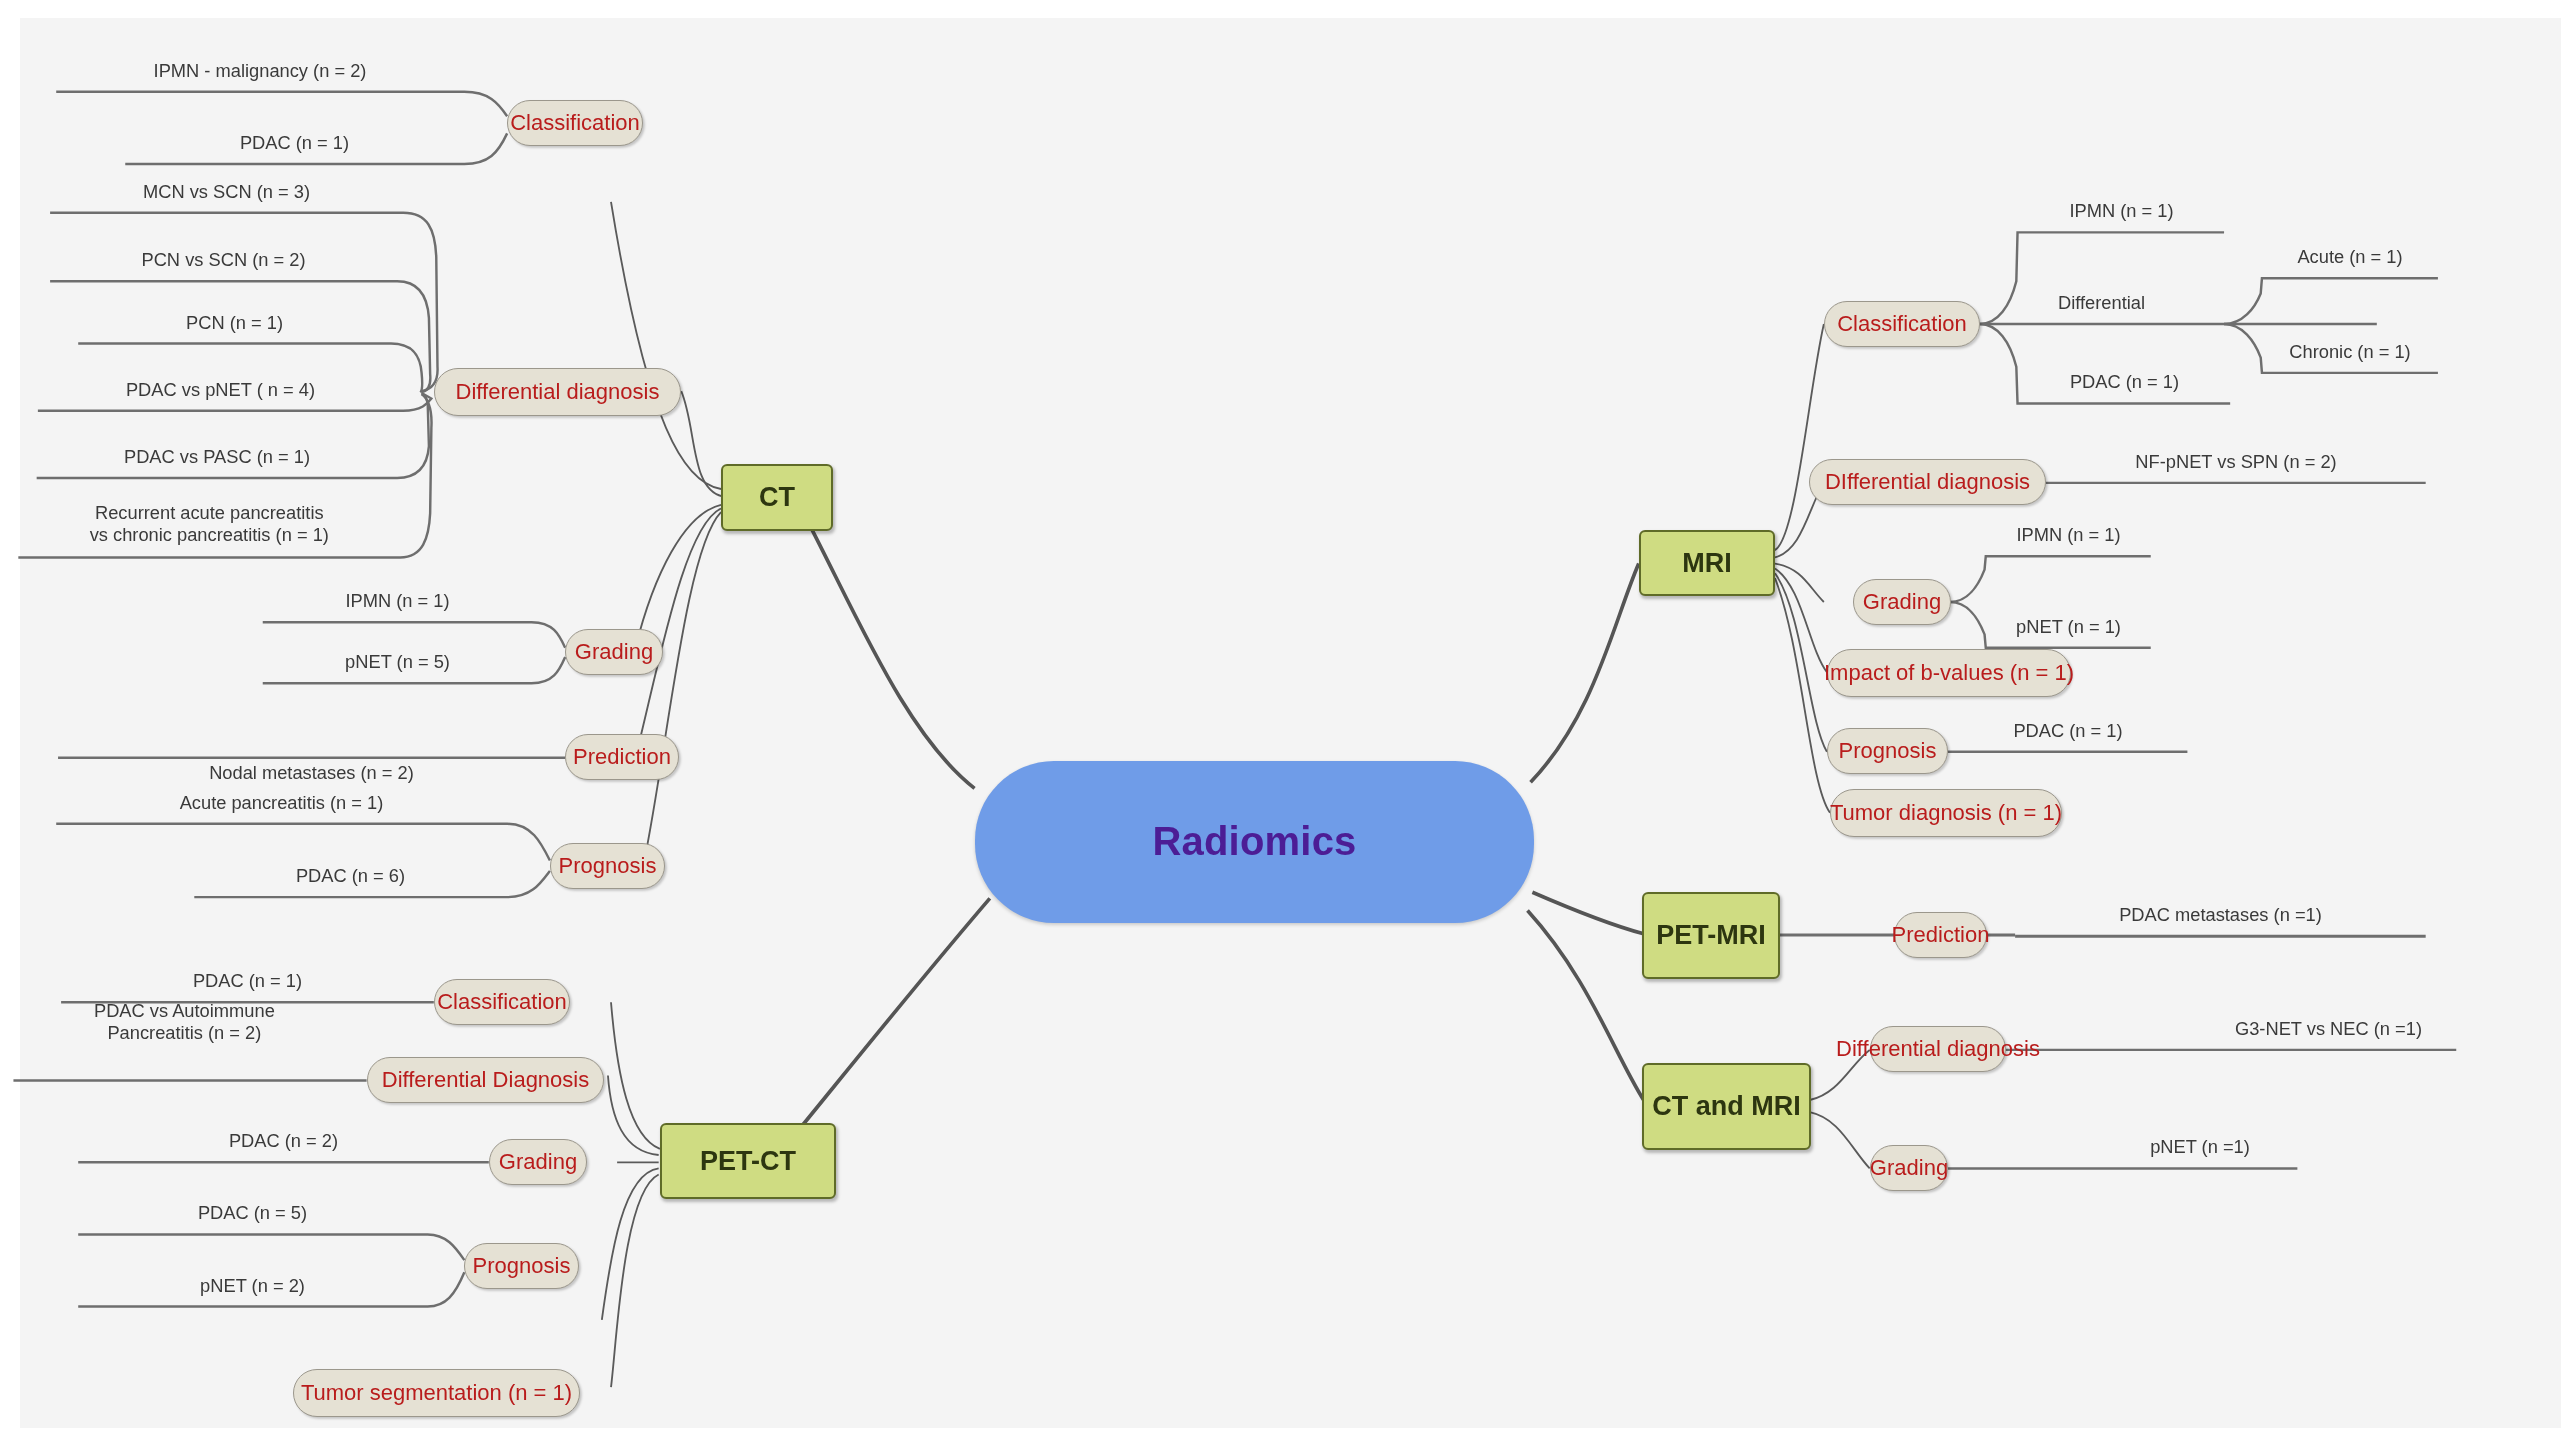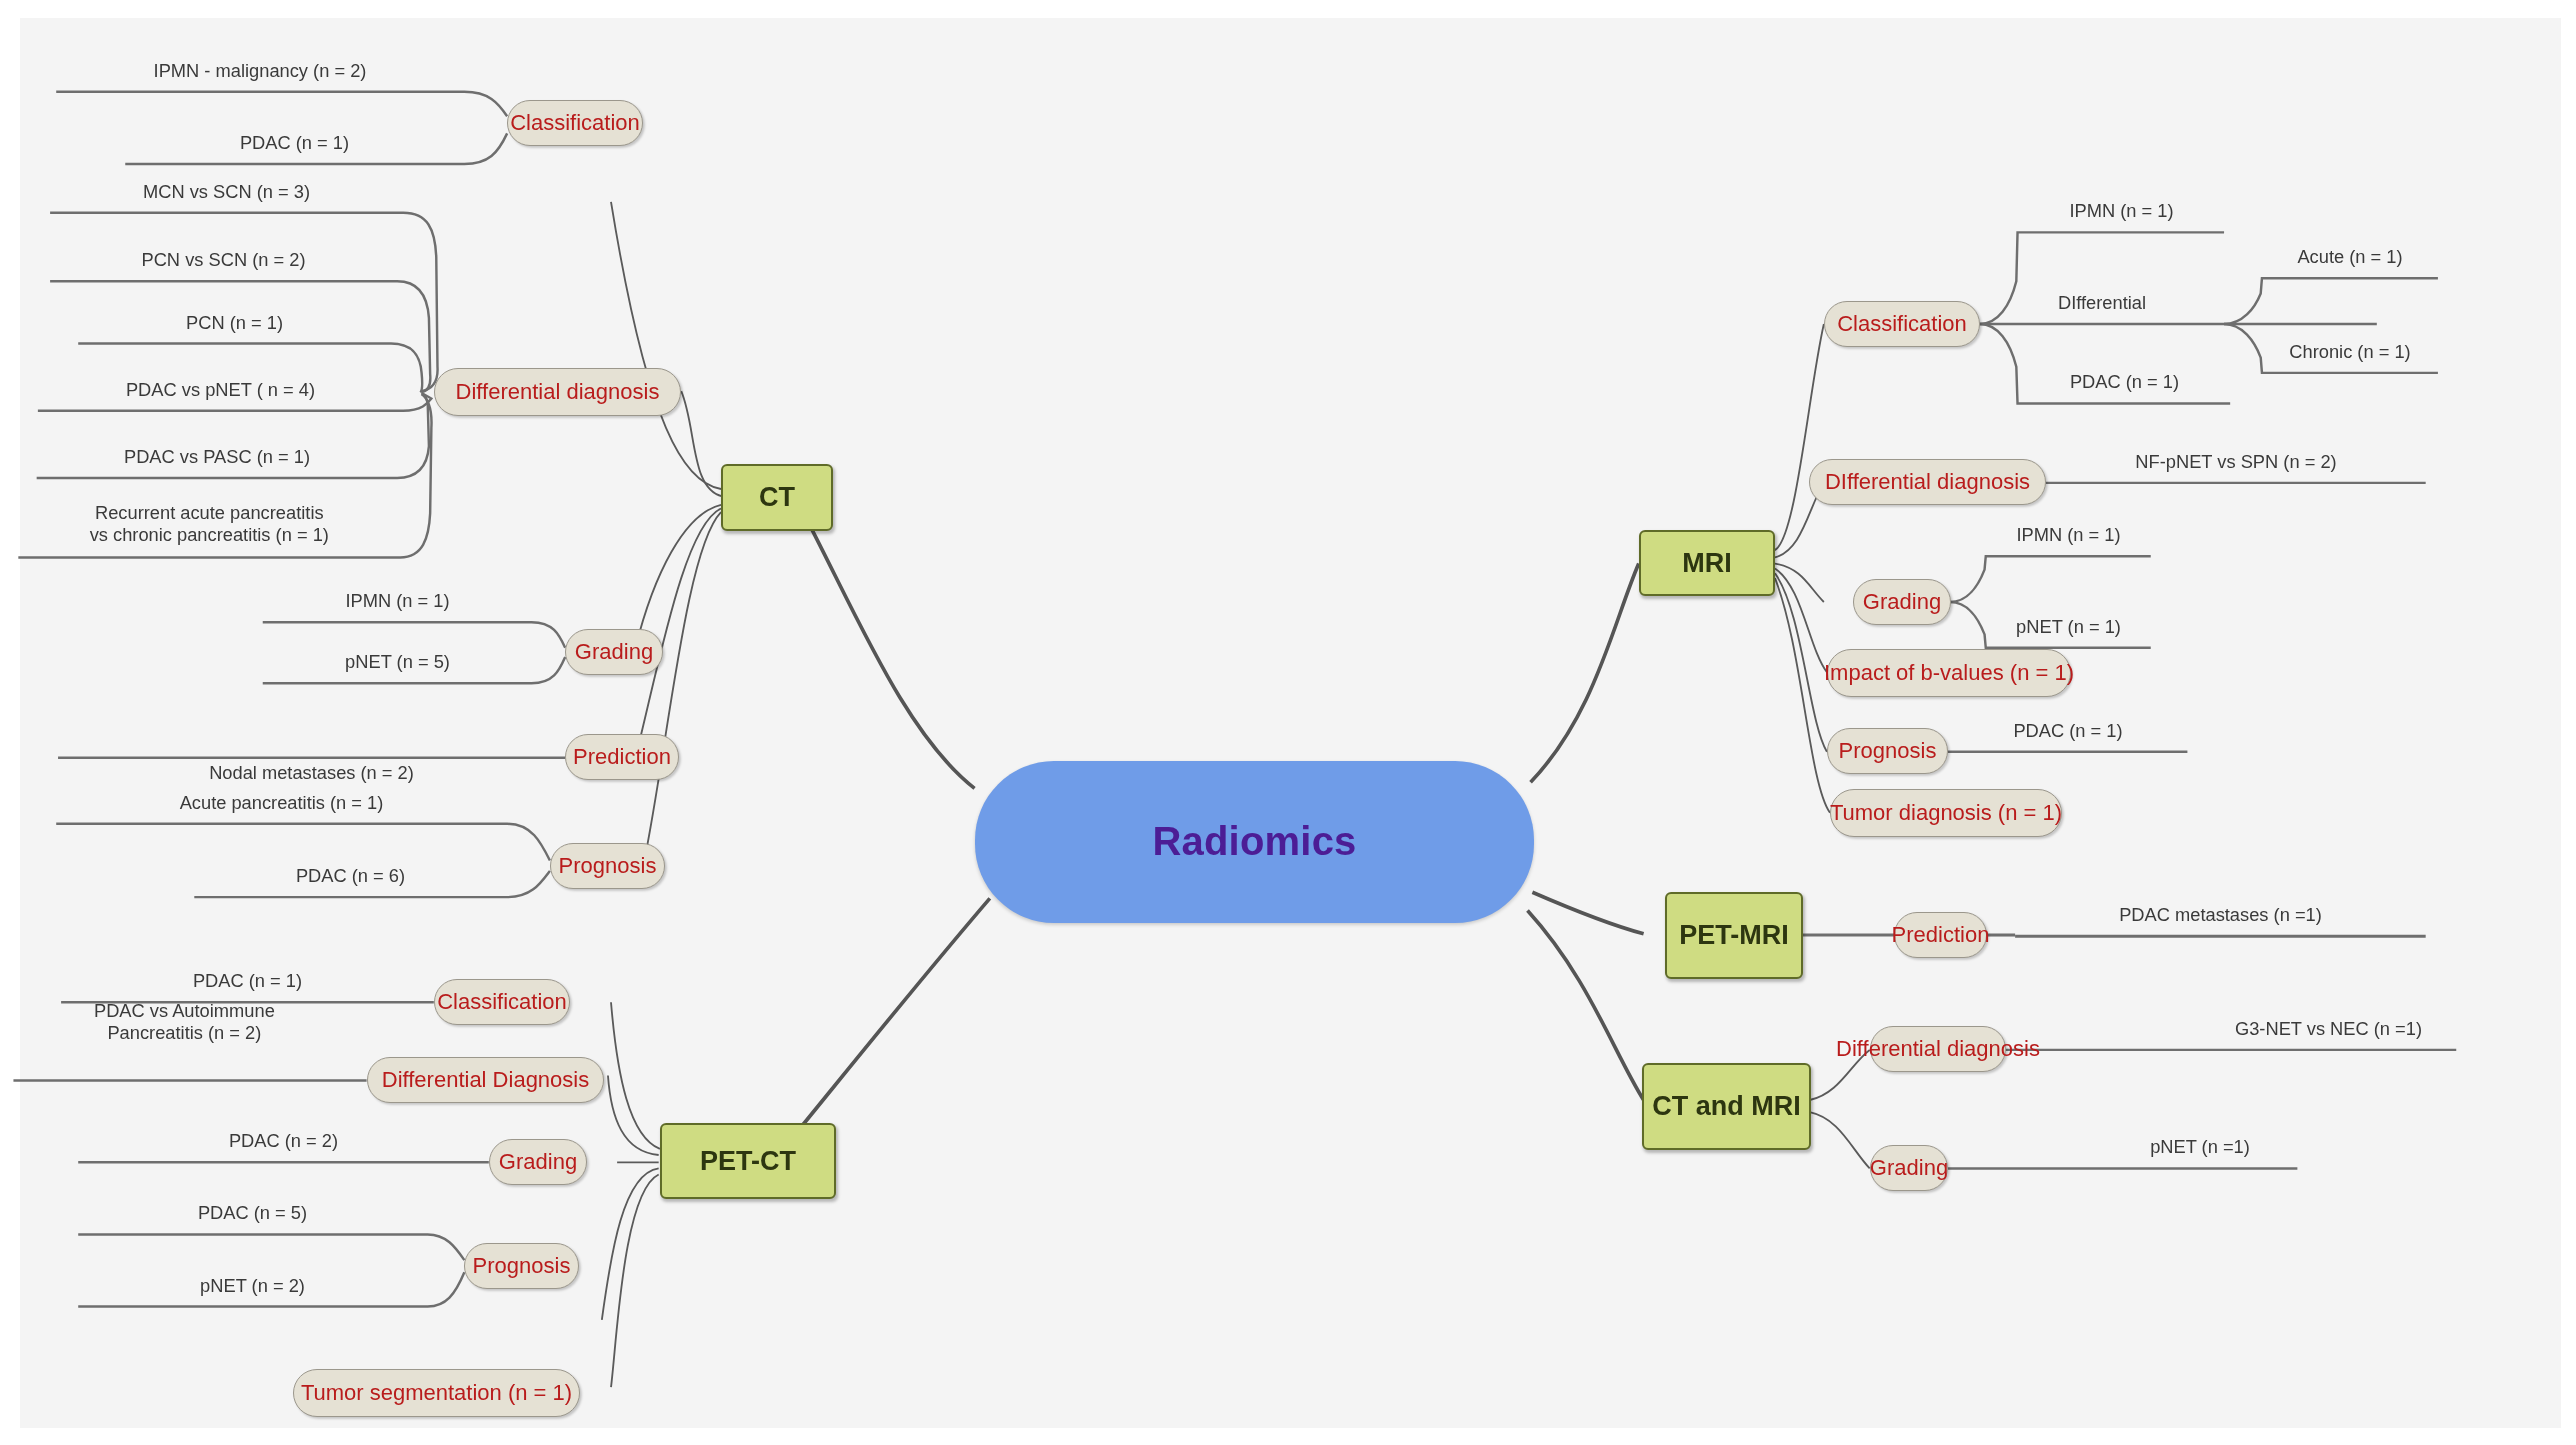--- a/index.html
+++ b/index.html
@@ -159,21 +159,21 @@
   <div class="node root" style="left:975px;top:761px;width:559px;height:162px;flex-direction:column;">
     <span>Radiomics</span>
   </div>
 
   <div class="node modality" style="left:721px;top:464px;width:112px;height:67px;">CT</div>
 
   <div class="node modality" style="left:1639px;top:530px;width:136px;height:66px;">MRI</div>
 
   <div class="node modality" style="left:660px;top:1123px;width:176px;height:76px;">PET-CT</div>
 
-  <div class="node modality" style="left:1642px;top:892px;width:138px;height:87px;margin-left:23px;">PET-MRI</div>
+  <div class="node modality" style="left:1642px;top:892px;width:138px;height:87px;">PET-MRI</div>
 
   <div class="node modality" style="left:1642px;top:1063px;width:169px;height:87px;">CT and MRI</div>
 
   <div class="node pill" style="left:507px;top:100px;width:136px;height:46px;">Classification</div>
   <div class="leaf" style="left:56px;top:60px;width:408px;">IPMN - malignancy (n = 2)</div>
   <div class="leaf" style="left:125px;top:132px;width:339px;">PDAC (n = 1)</div>
 
   <div class="node pill" style="left:434px;top:368px;width:247px;height:48px;">Differential diagnosis</div>
   <div class="leaf" style="left:50px;top:181px;width:353px;">MCN vs SCN (n = 3)</div>
   <div class="leaf" style="left:50px;top:249px;width:347px;">PCN vs SCN (n = 2)</div>
@@ -209,21 +209,21 @@
   <div class="leaf" style="left:78px;top:1130px;width:411px;">PDAC (n = 2)</div>
 
   <div class="node pill" style="left:464px;top:1243px;width:115px;height:46px;">Prognosis</div>
   <div class="leaf" style="left:78px;top:1202px;width:349px;">PDAC (n = 5)</div>
   <div class="leaf" style="left:78px;top:1275px;width:349px;">pNET (n = 2)</div>
 
   <div class="node pill" style="left:293px;top:1369px;width:287px;height:48px;">Tumor segmentation (n = 1)</div>
 
   <div class="node pill" style="left:1824px;top:301px;width:156px;height:46px;">Classification</div>
   <div class="leaf" style="left:2018px;top:200px;width:207px;">IPMN (n = 1)</div>
-  <div class="plainlabel" style="left:2058px;top:292px;">DIfferential</div>
+  <div class="plainlabel" style="left:2058px;top:292px;">Differential</div>
   <div class="leaf" style="left:2018px;top:371px;width:213px;">PDAC (n = 1)</div>
 
   <div class="leaf" style="left:2262px;top:246px;width:176px;">Acute (n = 1)</div>
   <div class="leaf" style="left:2262px;top:341px;width:176px;text-align:center;">Chronic (n = 1)</div>
 
   <div class="node pill" style="left:1809px;top:459px;width:237px;height:46px;">DIfferential diagnosis</div>
   <div class="leaf" style="left:2046px;top:451px;width:380px;">NF-pNET vs SPN (n = 2)</div>
 
   <div class="node pill" style="left:1853px;top:579px;width:98px;height:46px;">Grading</div>
   <div class="leaf" style="left:1986px;top:524px;width:165px;">IPMN (n = 1)</div>

